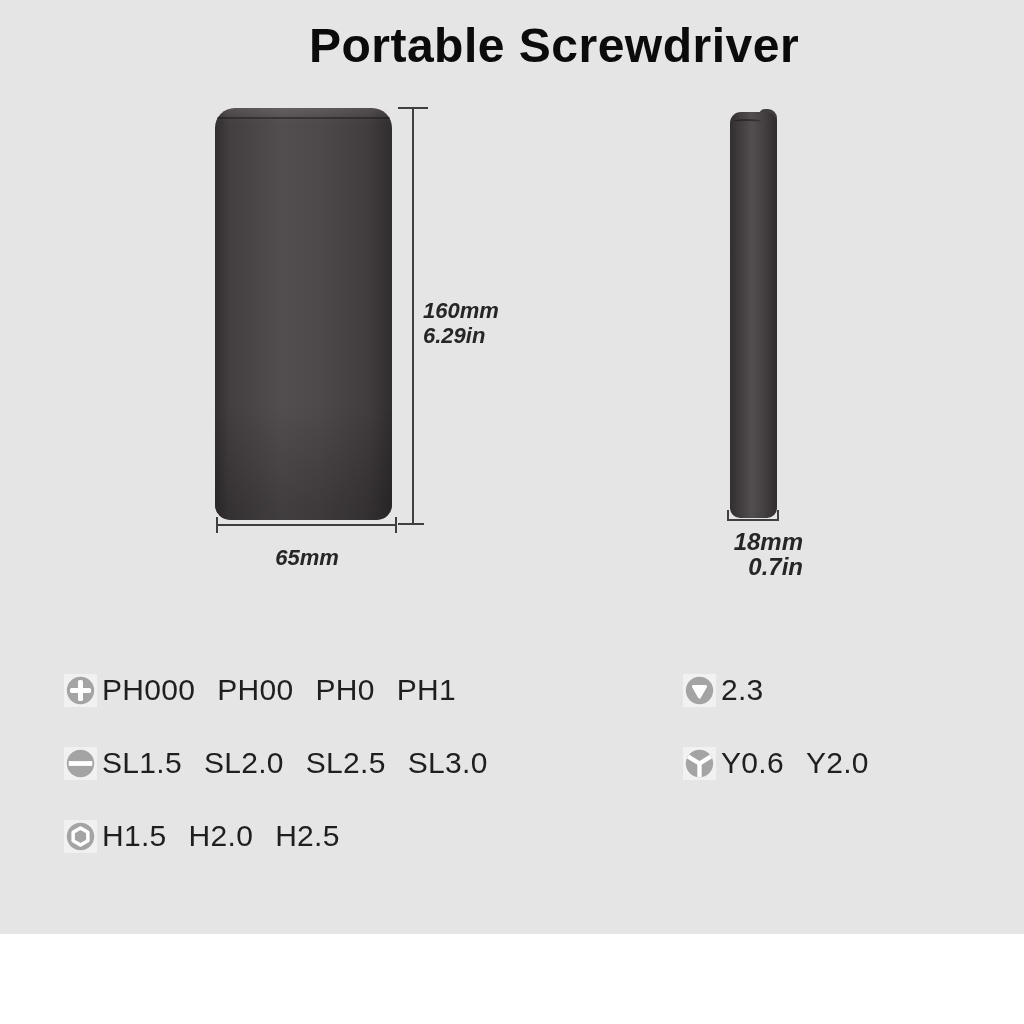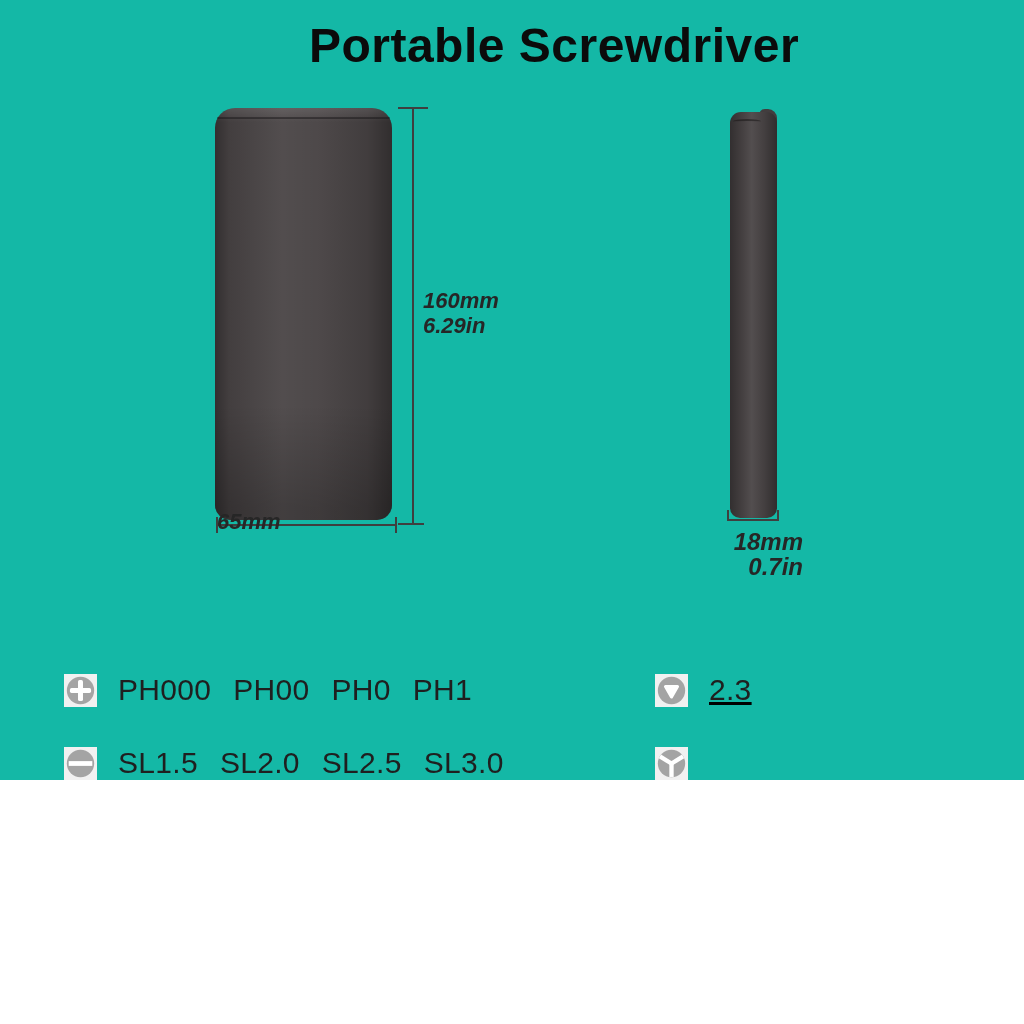--- a/index.html
+++ b/index.html
@@ -4,21 +4,21 @@
 <style>
   :root{
     --body-color:#484344;
     --dim-color:#3f3f3f;
     --icon-gray:#a4a4a4;
     --text-color:#1f1f1f;
     --icon-bg:#f1f1f1;
   }
   html,body{margin:0;padding:0;}
   .page{
-    position:relative;width:1024px;height:780px;background:#14b8a6;
+    position:relative;width:1024px;height:934px;background:#e5e5e5;
     font-family:"Liberation Sans",sans-serif;overflow:hidden;
   }
   .title{
     position:absolute;top:18px;left:0;right:0;text-align:center;
     transform:translateX(42px);
     font-size:48px;font-weight:bold;color:#0b0b0b;letter-spacing:0.5px;
   }
   
   .front-body{
     position:absolute;left:215px;top:108px;width:177px;height:412px;
@@ -63,28 +63,28 @@
   .hdim-line{left:216px;top:524px;width:181px;height:2px;}
   .hdim-cap-left{left:216px;top:517px;width:2px;height:16px;}
   .hdim-cap-right{left:395px;top:517px;width:2px;height:16px;}
   .sdim-line{left:727px;top:519px;width:52px;height:2px;}
   .sdim-cap-left{left:727px;top:510px;width:2px;height:11px;}
   .sdim-cap-right{left:777px;top:510px;width:2px;height:11px;}
   .dim-label{
     position:absolute;font-size:22px;font-weight:bold;font-style:italic;
     color:#262626;line-height:25px;white-space:nowrap;
   }
-  .height-label{left:423px;top:288px;text-align:left;}
-  .width-label{left:217px;top:508px;width:180px;line-height:27px;}
+  .height-label{left:423px;top:298px;text-align:left;}
+  .width-label{left:217px;top:544px;width:180px;text-align:center;line-height:27px;}
   .side-width-label{left:703px;top:529px;width:100px;text-align:right;font-size:24px;}
   
   .bits-column{position:absolute;top:675px;display:flex;flex-direction:column;gap:43px;}
   .bits-left{left:66px;}
-  .bits-right{left:657px;text-decoration:underline;}
-  .bit-row{display:flex;align-items:center;gap:23px;height:30px;white-space:nowrap;}
+  .bits-right{left:685px;}
+  .bit-row{display:flex;align-items:center;gap:7px;height:30px;white-space:nowrap;}
   .bit-icon{
     width:29px;height:29px;flex:0 0 29px;display:inline-block;
     background:var(--icon-bg);padding:2px;margin:-2px;
   }
   .bit-icon svg{display:block;width:29px;height:29px;}
   .bit-sizes{display:flex;gap:22px;font-size:30px;color:var(--text-color);letter-spacing:0.3px;}
 </style>
 </head>
 <body>
 
@@ -150,20 +150,25 @@
           <span>SL3.0</span>
         </span>
       </div>
       <div class="bit-row">
         <span class="bit-icon">
           <svg viewBox="0 0 28 28" xmlns="http://www.w3.org/2000/svg">
             <circle cx="14" cy="14" r="13.2" fill="#a4a4a4"></circle>
             <polygon fill="none" stroke="#fff" stroke-width="3.4" stroke-linejoin="round" points="14,5.8 21.1,9.9 21.1,18.1 14,22.2 6.9,18.1 6.9,9.9"></polygon>
           </svg>
         </span>
+        <span class="bit-sizes">
+          <span>H1.5</span>
+          <span>H2.0</span>
+          <span>H2.5</span>
+        </span>
       </div>
     </div>
   <div class="bits-column bits-right">
       <div class="bit-row">
         <span class="bit-icon">
           <svg viewBox="0 0 28 28" xmlns="http://www.w3.org/2000/svg">
             <circle cx="14" cy="14" r="13.2" fill="#a4a4a4"></circle>
             <polygon fill="#fff" stroke="#fff" stroke-width="3" stroke-linejoin="round" points="8.2,10.2 19.8,10.2 14,20.2"></polygon>
           </svg>
         </span>
@@ -175,16 +180,20 @@
         <span class="bit-icon">
           <svg viewBox="0 0 28 28" xmlns="http://www.w3.org/2000/svg">
             <circle cx="14" cy="14" r="13.2" fill="#a4a4a4"></circle>
             <g stroke="#fff" stroke-width="4.2" stroke-linecap="butt">
               <line x1="14" y1="13" x2="14" y2="27"></line>
               <line x1="14" y1="14" x2="2.8" y2="7.2"></line>
               <line x1="14" y1="14" x2="25.2" y2="7.2"></line>
             </g>
           </svg>
         </span>
+        <span class="bit-sizes">
+          <span>Y0.6</span>
+          <span>Y2.0</span>
+        </span>
       </div>
     </div>
 
 </div>
 
 </body></html>

